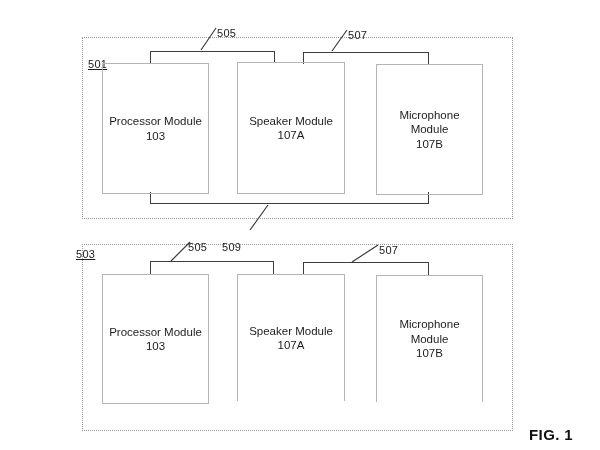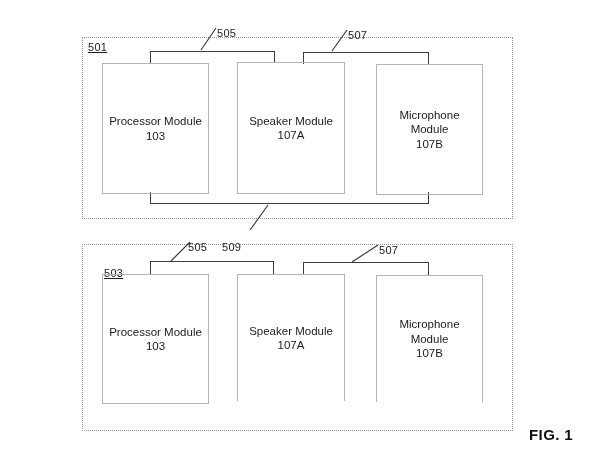--- a/index.html
+++ b/index.html
@@ -75,21 +75,21 @@
   }
 
   svg.leaders { position: absolute; left: 0; top: 0; pointer-events: none; }
 </style>
 </head>
 <body>
 
 <div id="canvas">
 
   <div class="abs outer-box" style="left:82px; top:37px; width:429px; height:180px;"></div>
-  <div class="abs outer-box-label" style="left:88px; top:41px;">501</div>
+  <div class="abs outer-box-label" style="left:88px; top:58px;">501</div>
 
   <div class="abs bracket-down" style="left:150px; top:51px; width:123px; height:11px;"></div>
   <div class="abs bracket-down" style="left:303px; top:52px; width:124px; height:11px;"></div>
 
   <div class="abs bracket-up" style="left:150px; top:192px; width:277px; height:11px;"></div>
 
   <div class="abs module-box" style="left:102px; top:63px; width:105px; height:129px;">
     <div class="module-line">Processor Module</div>
     <div class="module-line">103</div>
   </div>
@@ -101,21 +101,21 @@
     <div class="module-line">Microphone</div>
     <div class="module-line">Module</div>
     <div class="module-line">107B</div>
   </div>
 
   <div class="abs callout" style="left:217px; top:15px;">505</div>
   <div class="abs callout" style="left:348px; top:17px;">507</div>
   <div class="abs callout" style="left:222px; top:229px;">509</div>
 
   <div class="abs outer-box" style="left:82px; top:244px; width:429px; height:185px;"></div>
-  <div class="abs outer-box-label" style="left:104px; top:248px;margin-top:19px;">503</div>
+  <div class="abs outer-box-label" style="left:76px; top:248px;">503</div>
 
   <div class="abs bracket-down" style="left:150px; top:261px; width:122px; height:12px;"></div>
   <div class="abs bracket-down" style="left:303px; top:262px; width:124px; height:12px;"></div>
 
   <div class="abs module-box" style="left:102px; top:274px; width:105px; height:128px;">
     <div class="module-line">Processor Module</div>
     <div class="module-line">103</div>
   </div>
   <div class="abs module-box open-bottom" style="left:237px; top:274px; width:106px; height:126px;">
     <div class="module-line">Speaker Module</div>

